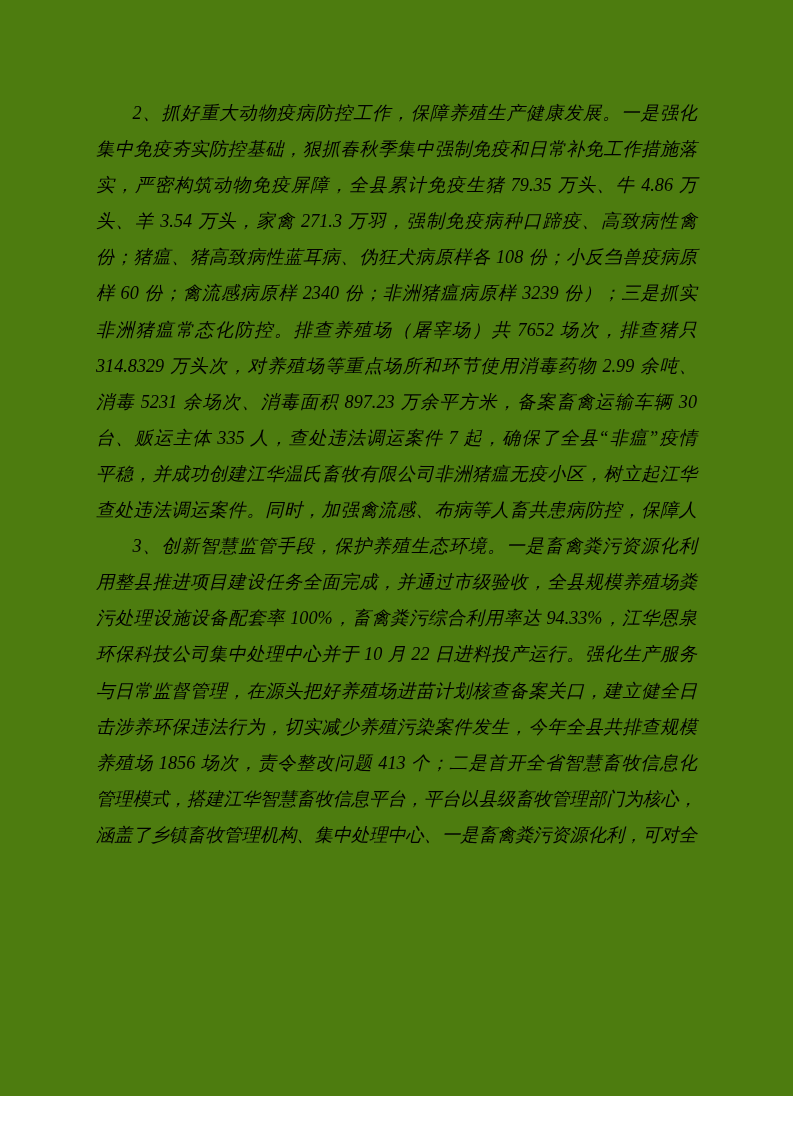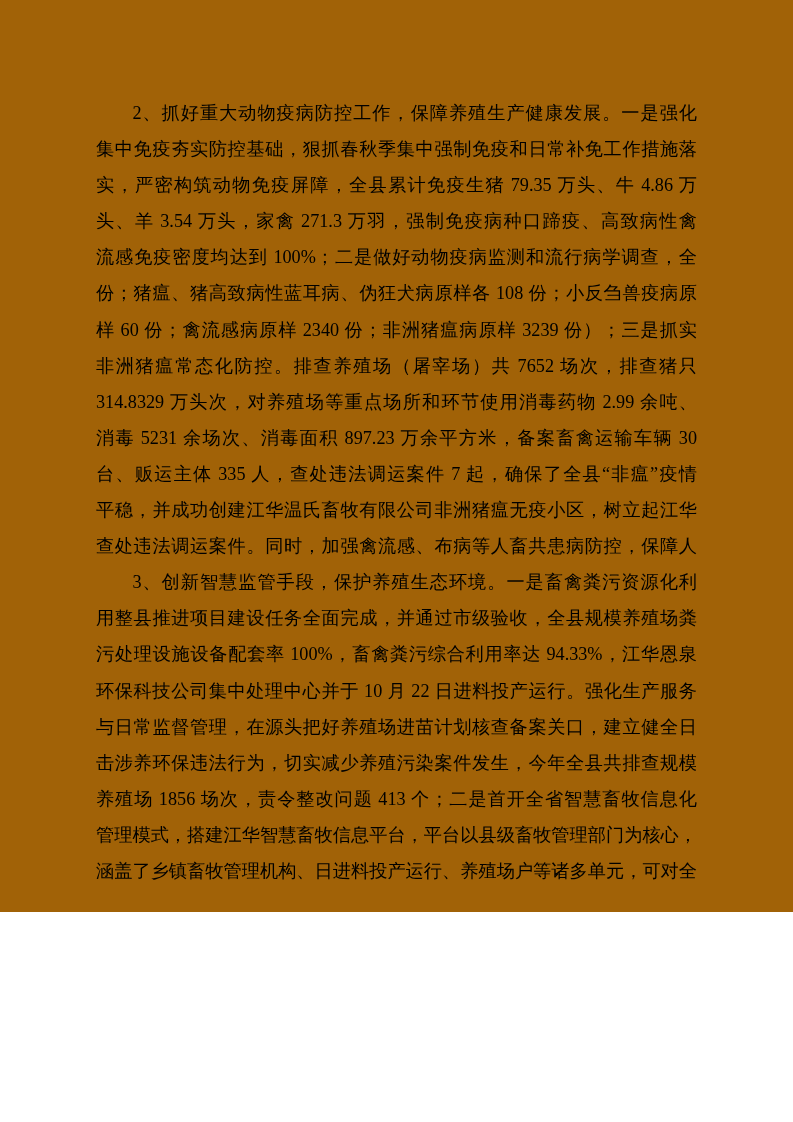--- a/index.html
+++ b/index.html
@@ -3,25 +3,26 @@
 <meta charset="utf-8">
 <style>
   html, body {
     margin: 0;
     padding: 0;
     background: #ffffff;
   }
   .page {
     position: relative;
     width: 793px;
-    height: 912px;
-    background: #a16207;
+    height: 1096px;
+    background: #4d7c0f;
     color: #000000;
     font-family: "Liberation Serif", "DejaVu Serif", serif;
     overflow: hidden;
+    font-style: italic;
   }
   .text-block {
     position: absolute;
     left: 96px;
     top: 95px;
     width: 601px;
   }
   .para {
     margin: 0;
     padding: 0;
@@ -46,37 +47,36 @@
 <body>
 
 <div class="page">
   <div class="text-block">
 
     <div class="para">
       <div class="line first">2、抓好重大动物疫病防控工作，保障养殖生产健康发展。一是强化</div>
       <div class="line">集中免疫夯实防控基础，狠抓春秋季集中强制免疫和日常补免工作措施落</div>
       <div class="line">实，严密构筑动物免疫屏障，全县累计免疫生猪 79.35 万头、牛 4.86 万</div>
       <div class="line">头、羊 3.54 万头，家禽 271.3 万羽，强制免疫病种口蹄疫、高致病性禽</div>
-      <div class="line">流感免疫密度均达到 100%；二是做好动物疫病监测和流行病学调查，全</div>
       <div class="line">份；猪瘟、猪高致病性蓝耳病、伪狂犬病原样各 108 份；小反刍兽疫病原</div>
       <div class="line">样 60 份；禽流感病原样 2340 份；非洲猪瘟病原样 3239 份）；三是抓实</div>
       <div class="line">非洲猪瘟常态化防控。排查养殖场（屠宰场）共 7652 场次，排查猪只</div>
       <div class="line">314.8329 万头次，对养殖场等重点场所和环节使用消毒药物 2.99 余吨、</div>
       <div class="line">消毒 5231 余场次、消毒面积 897.23 万余平方米，备案畜禽运输车辆 30</div>
       <div class="line">台、贩运主体 335 人，查处违法调运案件 7 起，确保了全县“非瘟”疫情</div>
       <div class="line">平稳，并成功创建江华温氏畜牧有限公司非洲猪瘟无疫小区，树立起江华</div>
       <div class="line">查处违法调运案件。同时，加强禽流感、布病等人畜共患病防控，保障人</div>
     </div>
 
     <div class="para">
       <div class="line first">3、创新智慧监管手段，保护养殖生态环境。一是畜禽粪污资源化利</div>
       <div class="line">用整县推进项目建设任务全面完成，并通过市级验收，全县规模养殖场粪</div>
       <div class="line">污处理设施设备配套率 100%，畜禽粪污综合利用率达 94.33%，江华恩泉</div>
       <div class="line">环保科技公司集中处理中心并于 10 月 22 日进料投产运行。强化生产服务</div>
       <div class="line">与日常监督管理，在源头把好养殖场进苗计划核查备案关口，建立健全日</div>
       <div class="line">击涉养环保违法行为，切实减少养殖污染案件发生，今年全县共排查规模</div>
       <div class="line">养殖场 1856 场次，责令整改问题 413 个；二是首开全省智慧畜牧信息化</div>
       <div class="line">管理模式，搭建江华智慧畜牧信息平台，平台以县级畜牧管理部门为核心，</div>
-      <div class="line">涵盖了乡镇畜牧管理机构、日进料投产运行、养殖场户等诸多单元，可对全</div>
+      <div class="line">涵盖了乡镇畜牧管理机构、集中处理中心、一是畜禽粪污资源化利，可对全</div>
     </div>
 
   </div>
 </div>
 
 </body></html>

